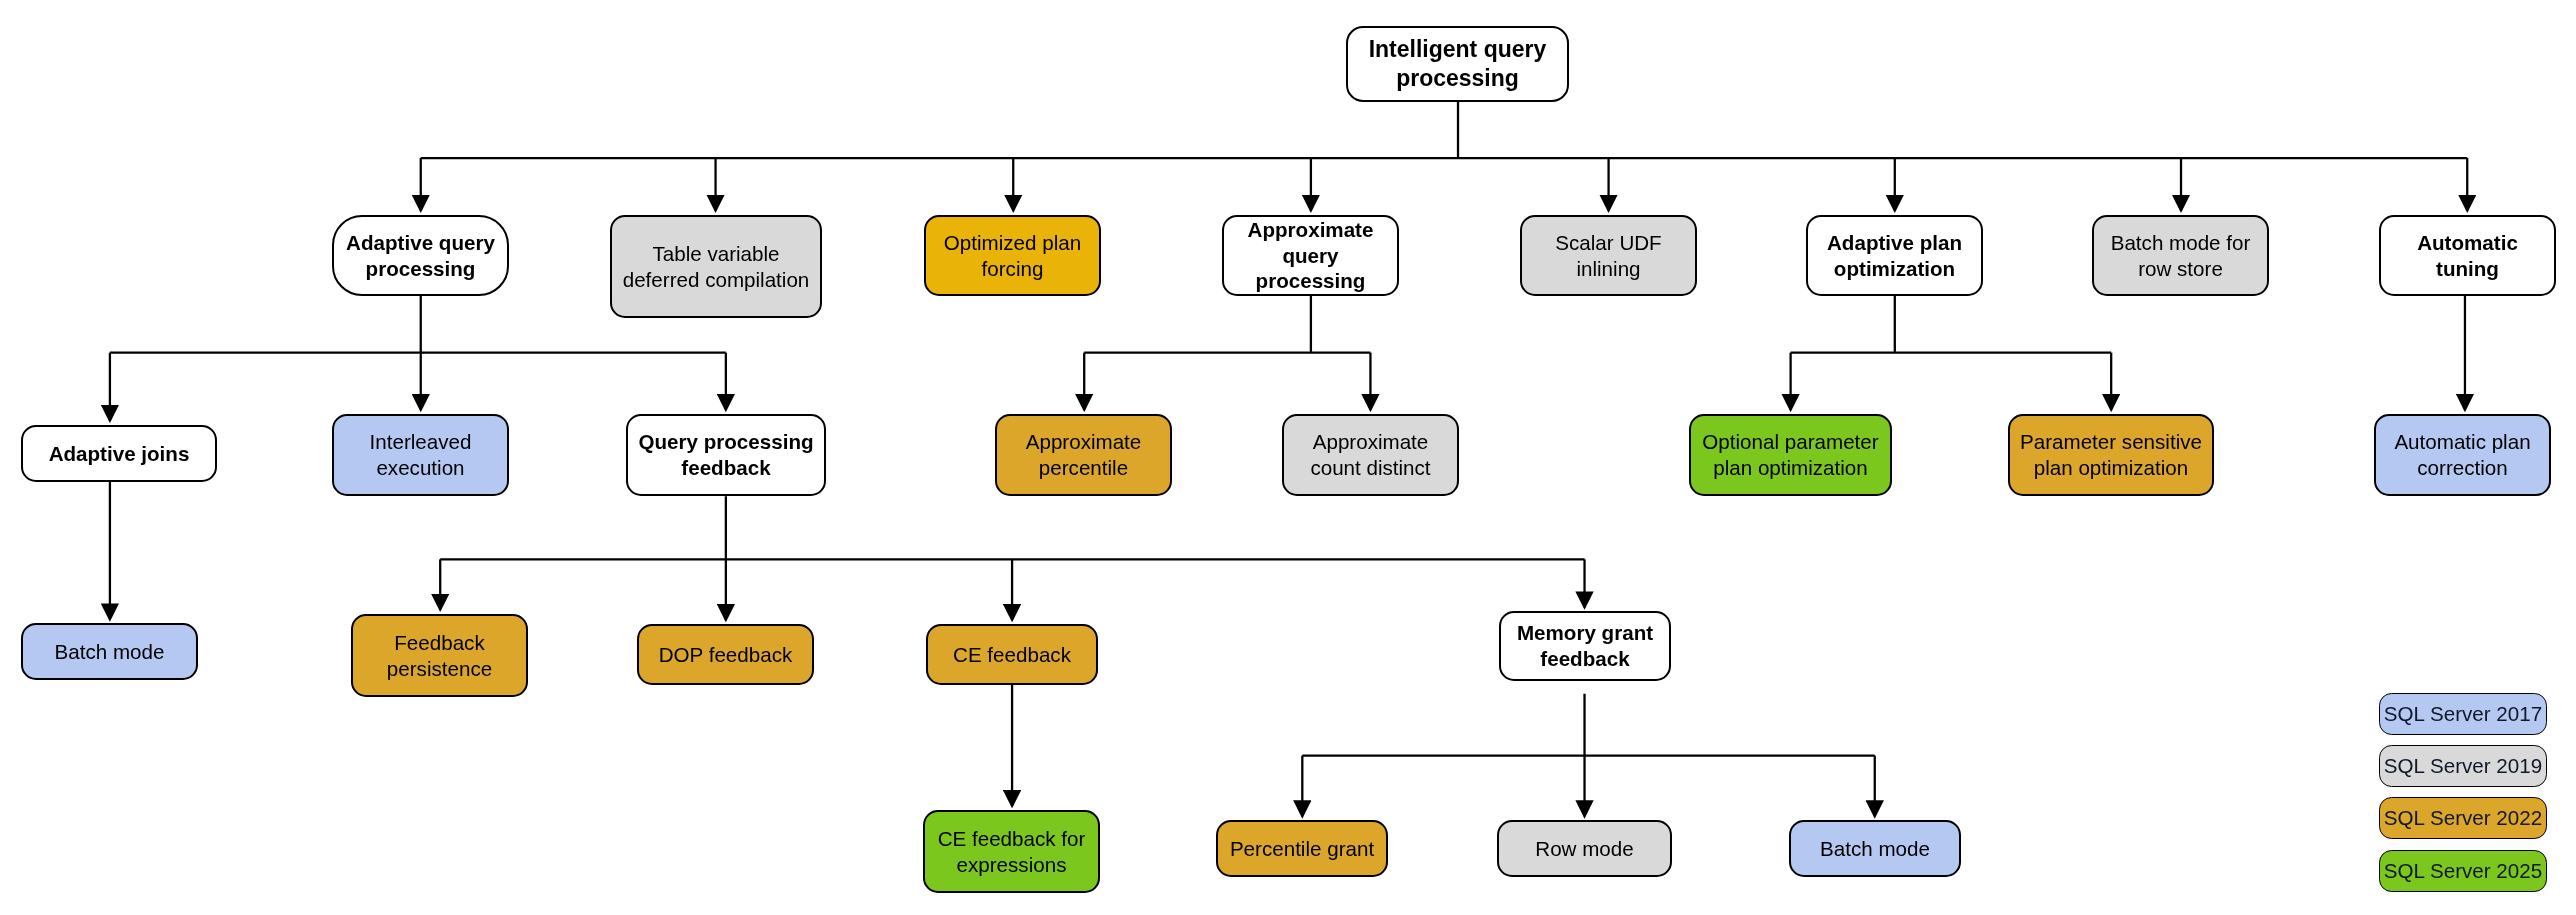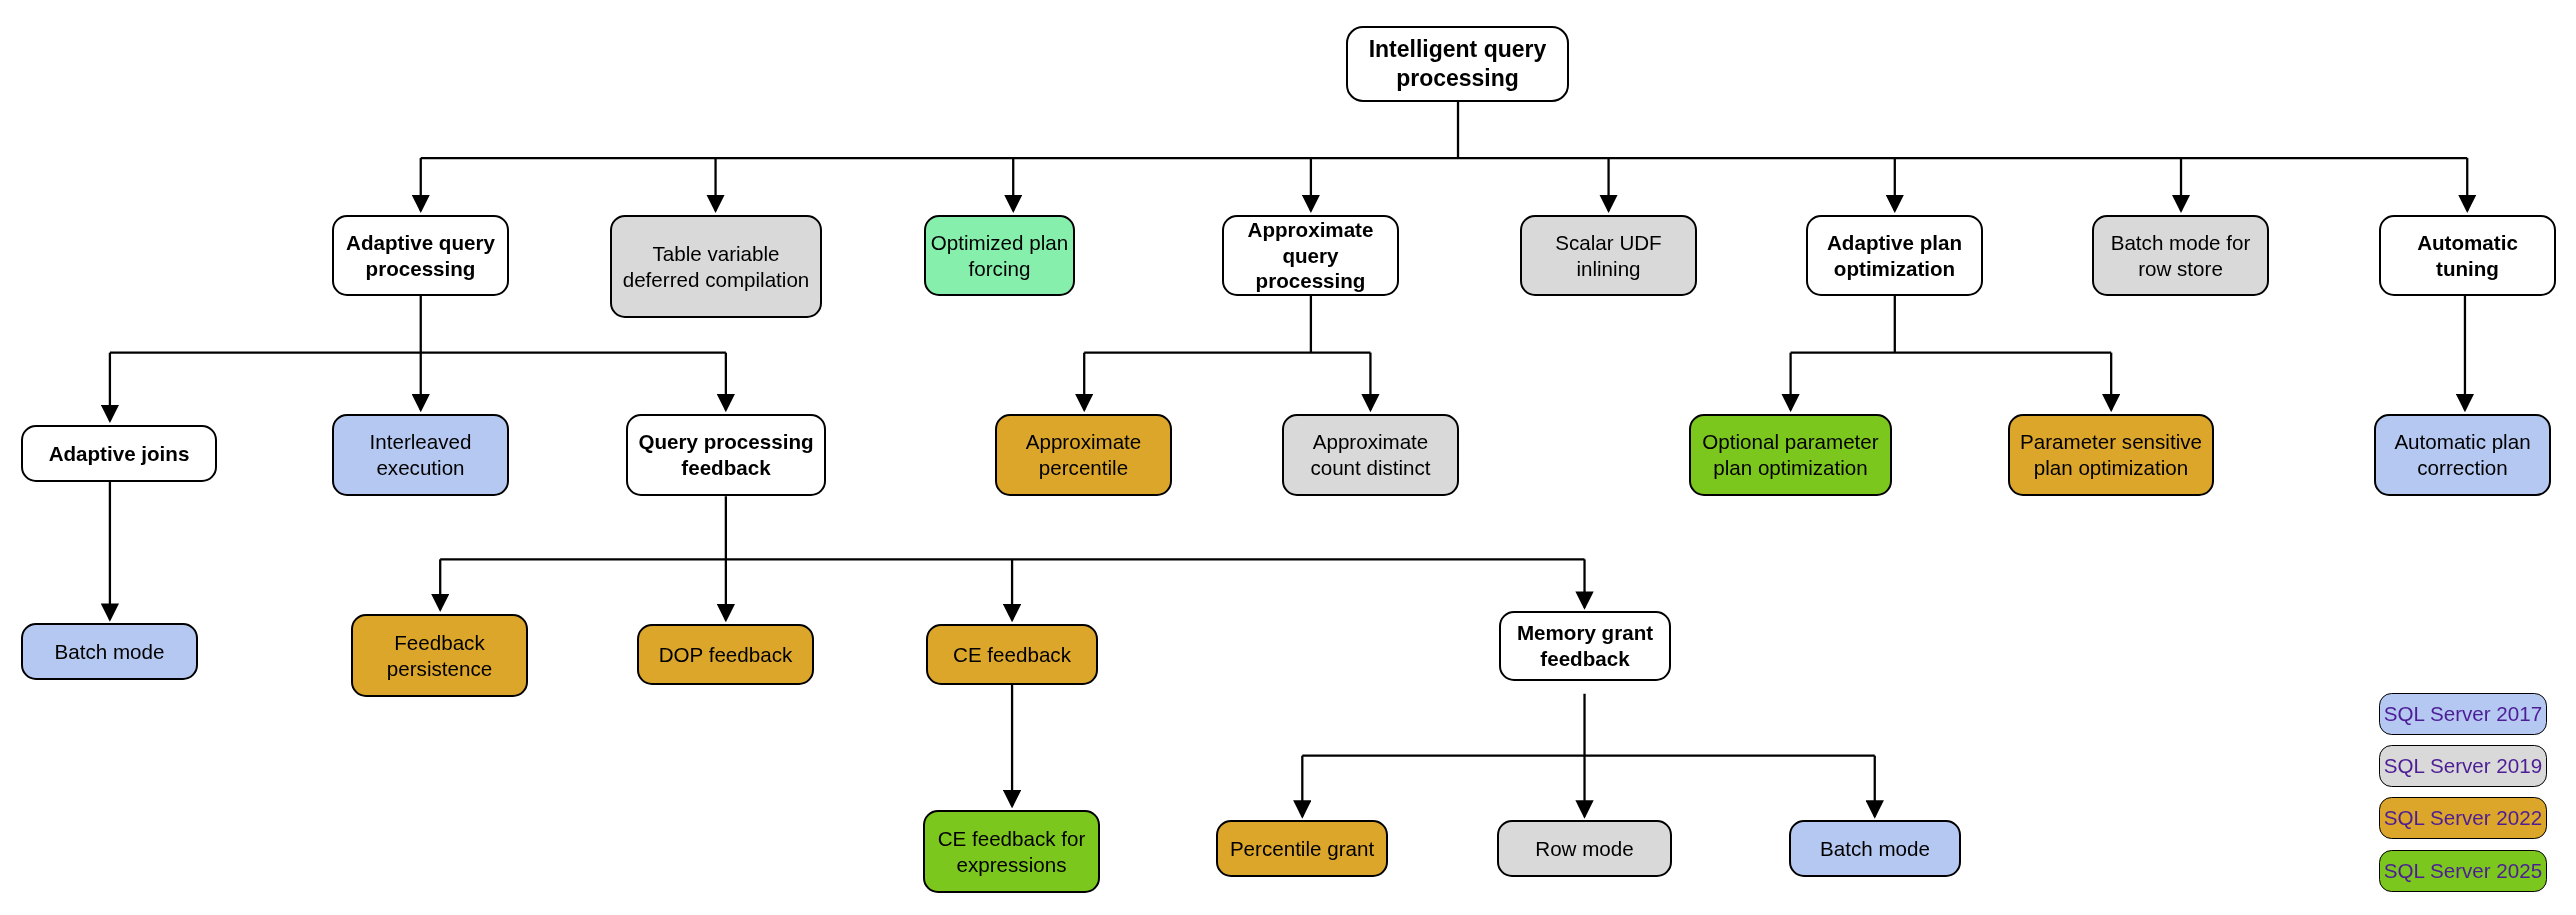--- a/index.html
+++ b/index.html
@@ -26,21 +26,21 @@
     padding:0 3.4px;
   }
   .node.bold{font-weight:700;}
   .node.root{font-size:23px;border-radius:17px;}
   .legend-item{
     position:absolute;
     display:flex;align-items:center;justify-content:center;
     box-sizing:border-box;
     border:1.7px solid #000000;
     border-radius:12.6px;
-    color:#4c1d95;
+    color:#0f172a;
     font-size:20.6px;
     white-space:nowrap;
   }
 </style>
 </head>
 <body>
 
 <div id="stage">
 
   <svg class="connectors" viewBox="0 0 4500 1600" xmlns="http://www.w3.org/2000/svg">
@@ -89,25 +89,25 @@
       <path d="M2768 1212 V1320 M2275 1320 H3275"></path>
       <line x1="2275" y1="1320" x2="2275" y2="1426" marker-end="url(#arrow)"></line>
       <line x1="2768" y1="1320" x2="2768" y2="1426" marker-end="url(#arrow)"></line>
       <line x1="3275" y1="1320" x2="3275" y2="1426" marker-end="url(#arrow)"></line>
     </g>
   </svg>
 
   <div id="nodes-layer">
       <div class="node bold root" style="left: 1346px; top: 26px; width: 223px; height: 76px; background: rgb(255, 255, 255);">Intelligent query
 processing</div>
-      <div class="node bold" style="left: 332px; top: 215px; width: 177px; height: 81px; background: rgb(255, 255, 255);">Adaptive query
+      <div class="node bold" style="left: 332px; top: 215px; width: 177px; height: 81px; background: rgb(255, 255, 255); border-radius: 30px;">Adaptive query
 processing</div>
       <div class="node" style="left: 610px; top: 215px; width: 212px; height: 103px; background: rgb(217, 217, 217);">Table variable
 deferred compilation</div>
-      <div class="node" style="left: 924px; top: 215px; width: 151px; height: 81px; background: #86efac;">Optimized plan
+      <div class="node" style="left: 924px; top: 215px; width: 177px; height: 81px; background: #eab308;">Optimized plan
 forcing</div>
       <div class="node bold" style="left: 1222px; top: 215px; width: 177px; height: 81px; background: rgb(255, 255, 255);">Approximate
 query processing</div>
       <div class="node" style="left: 1520px; top: 215px; width: 177px; height: 81px; background: rgb(217, 217, 217);">Scalar UDF
 inlining</div>
       <div class="node bold" style="left: 1806px; top: 215px; width: 177px; height: 81px; background: rgb(255, 255, 255);">Adaptive plan
 optimization</div>
       <div class="node" style="left: 2092px; top: 215px; width: 177px; height: 81px; background: rgb(217, 217, 217);">Batch mode for
 row store</div>
       <div class="node bold" style="left: 2379px; top: 215px; width: 177px; height: 81px; background: rgb(255, 255, 255);">Automatic

